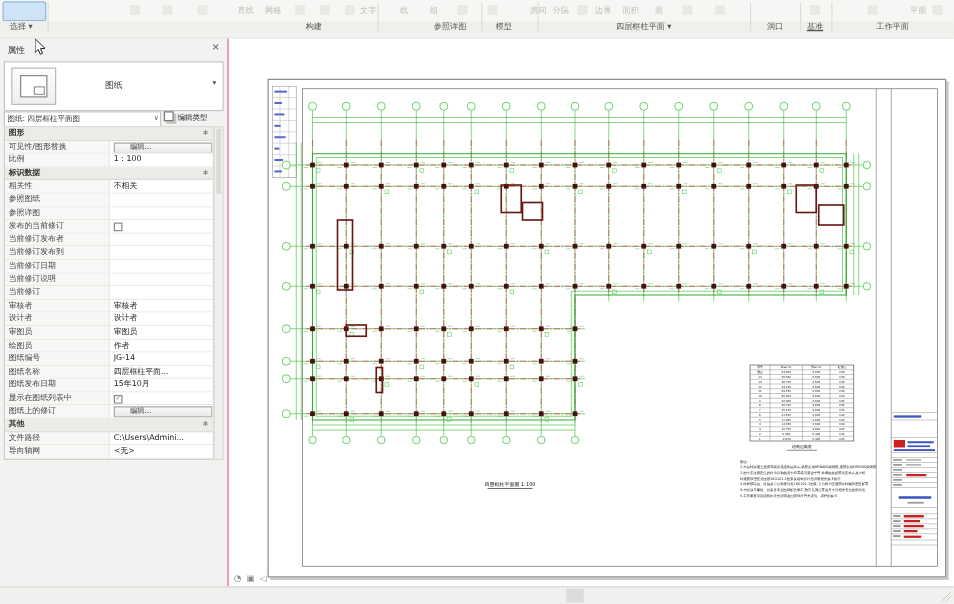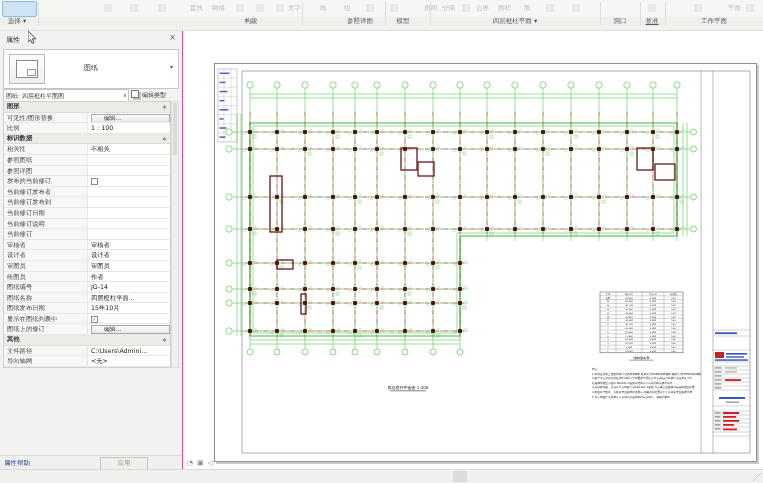--- a/index.html
+++ b/index.html
@@ -232,24 +232,20 @@
           <div class="pval">C:\Users\Admini...</div>
         </div>
         <div class="prow">
           <div class="plabel">导向轴网</div>
           <div class="pval">&lt;无&gt;</div>
         </div>
       </div>
     <div class="pscroll" id="pscroll" style="height: 267px;">
         <div class="pthumb"></div>
       </div>
-    <div class="pfooter">
-      <span class="phelp">属性帮助</span>
-      <span class="papply">应用</span>
-    </div>
   </aside>
 
   <div class="canvas">
     <div class="sheet">
       <svg id="sheet-svg" width="541" height="397" viewBox="0 0 541 397">
           <g>
             <rect x="27" y="7" width="508" height="382" fill="none" stroke="#777" stroke-width="0.6"></rect>
           </g>
           <g>
             <rect x="3" y="5" width="19" height="73" fill="#fff" stroke="#9a9a9a" stroke-width="0.5"></rect>

